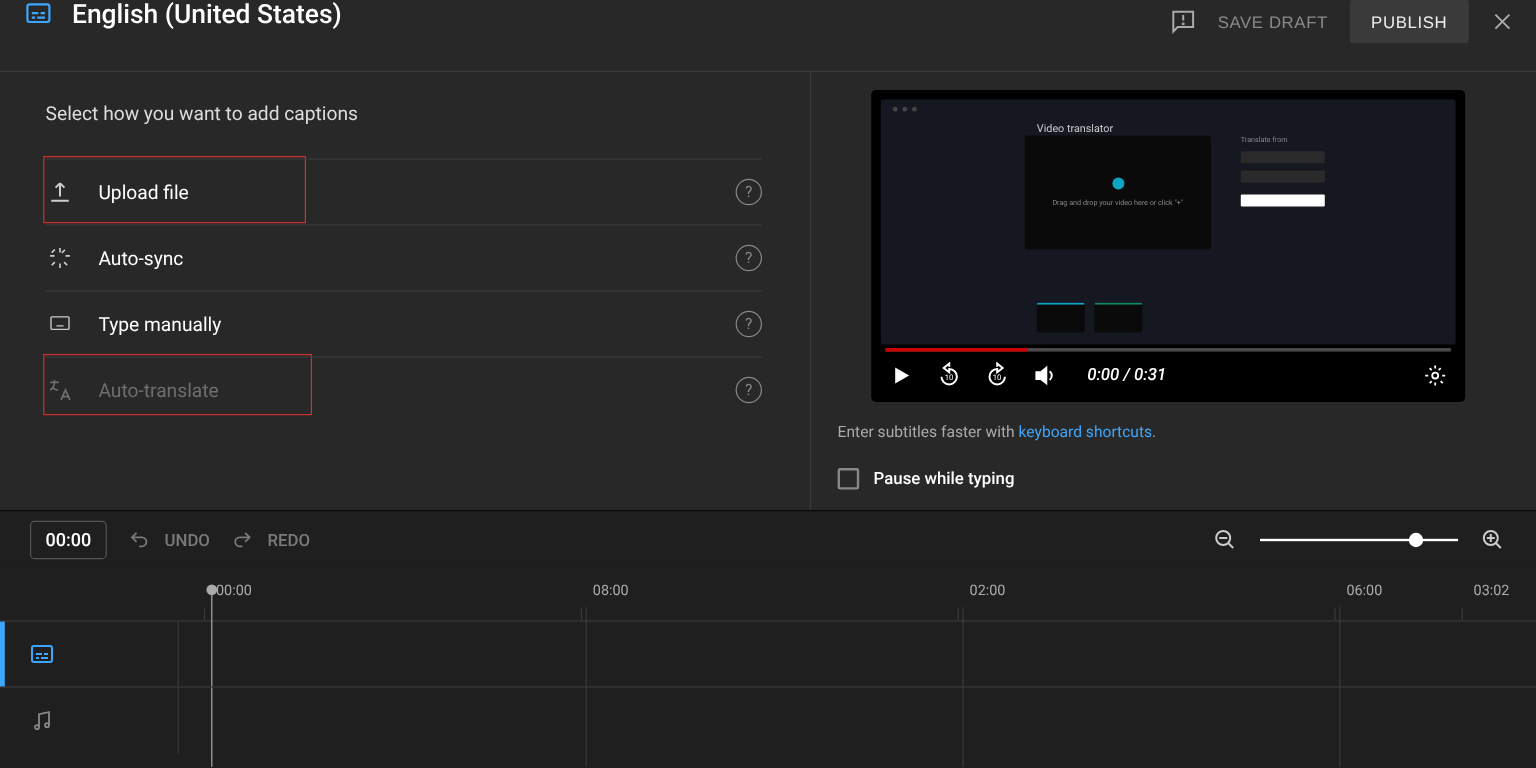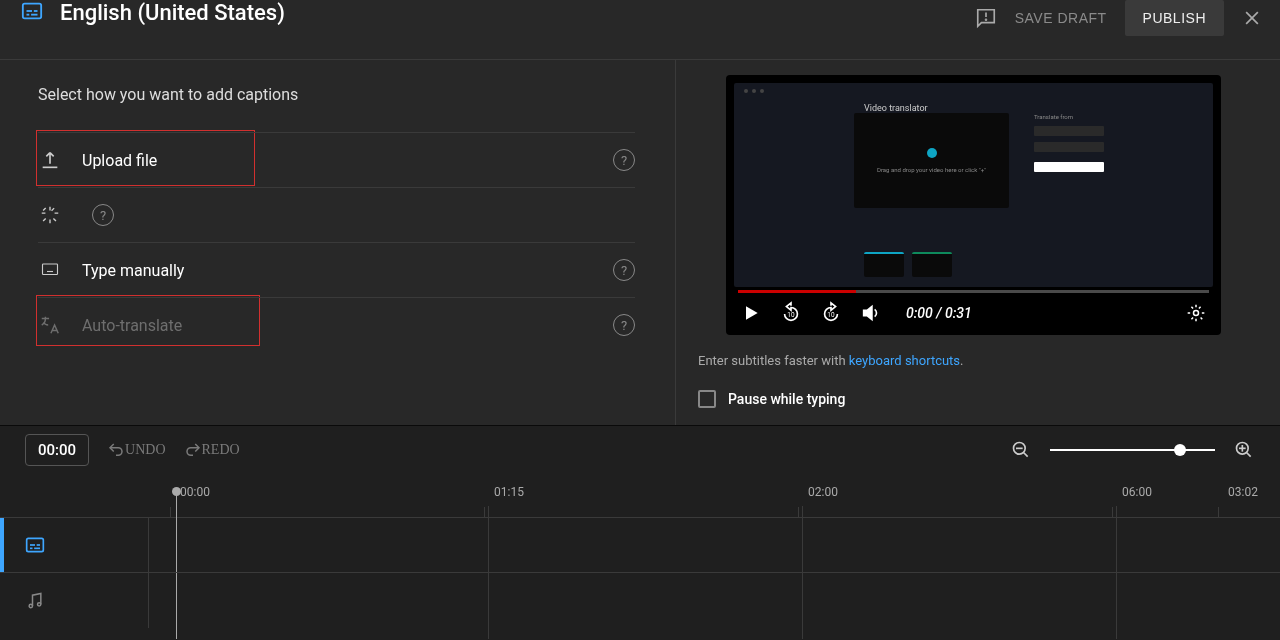--- a/index.html
+++ b/index.html
@@ -55,21 +55,21 @@
 
   .shortcut-hint { font-size: 13px; color: #aaa; margin-top: 18px; margin-left: -28px; }
   .shortcut-hint a { color: #3ea6ff; text-decoration: none; }
   .pause-row { display: flex; align-items: center; gap: 12px; margin-top: 22px; margin-left: -28px; }
   .checkbox { width: 18px; height: 18px; border: 2px solid #888; border-radius: 2px; }
   .pause-label { font-size: 14px; color: #fff; font-weight: 500; }
 
   
   .toolbar { height: 48px; background: #1f1f1f; border-top: 1px solid #0a0a0a; display: flex; align-items: center; padding: 0 25px; gap: 18px; }
   .time-chip { border: 1px solid #555; border-radius: 4px; padding: 6px 12px; font-size: 15px; color: #fff; font-weight: 500; }
-  .undo-redo { display: flex; align-items: center; gap: 0; color: #7a7a7a; font-size: 14px; font-weight: 500; cursor: pointer; font-family: Liberation Serif, serif; }
+  .undo-redo { display: flex; align-items: flex-end; gap: 12px; color: #7a7a7a; font-size: 14px; font-weight: 500; cursor: pointer; }
   .undo-redo svg { width: 18px; height: 18px; }
   .tb-spacer { flex: 1; }
   .zoom-icon { width: 22px; height: 22px; color: #ccc; cursor: pointer; display: flex; align-items: center; justify-content: center; }
   .zoom-slider { width: 165px; height: 2px; background: #fff; position: relative; }
   .zoom-thumb { width: 12px; height: 12px; border-radius: 50%; background: #fff; position: absolute; top: -5px; left: 75%; }
 
   
   .timeline { height: 167px; background: #1f1f1f; position: relative; }
   .ruler { height: 45px; position: relative; border-bottom: 1px solid #3a3a3a; }
   .ruler-tick { position: absolute; top: 12px; font-size: 12px; color: #aaa; }
@@ -133,20 +133,21 @@
         <div class="option-label">Upload file</div>
         <div class="option-help">?</div>
       </div>
 
       <div class="option-row">
         <div class="option-icon">
           <svg viewBox="0 0 24 24" width="22" height="22" fill="none" stroke="#ccc" stroke-width="1.5">
               <path d="M12 3v4m0 10v4m9-11h-4M7 10H3m13.5-5.5l-2.8 2.8M7.3 15.7l-2.8 2.8m14 0l-2.8-2.8M7.3 4.3L4.5 7.1"></path>
             </svg>
         </div>
+        <div class="option-label">Auto-sync</div>
         <div class="option-help">?</div>
       </div>
 
       <div class="option-row">
         <div class="option-icon">
           <svg viewBox="0 0 24 24" width="24" height="18" fill="none" stroke="#ccc" stroke-width="1.5">
               <rect x="2" y="4" width="20" height="14" rx="1"></rect>
               <line x1="6" y1="8" x2="6" y2="8"></line>
               <line x1="10" y1="8" x2="10" y2="8"></line>
               <line x1="14" y1="8" x2="14" y2="8"></line>
@@ -275,21 +276,21 @@
         <line x1="6" y1="10" x2="14" y2="10"></line>
         <line x1="10" y1="6" x2="10" y2="14"></line>
         <line x1="20" y1="20" x2="15" y2="15"></line>
       </svg>
     </div>
 </div>
 
 <div class="timeline">
   <div class="ruler">
     <div class="ruler-tick" style="left:180px">00:00</div>
-    <div class="ruler-tick" style="left:494px">01:15</div>
+    <div class="ruler-tick" style="left:494px">08:00</div>
     <div class="ruler-line" style="left:488px"></div>
     <div class="ruler-tick" style="left:808px">02:00</div>
     <div class="ruler-line" style="left:802px"></div>
     <div class="ruler-tick" style="left:1122px">06:00</div>
     <div class="ruler-line" style="left:1116px"></div>
     <div class="ruler-tick" style="left:1228px">03:02</div>
     <div class="playhead"></div>
   </div>
   <div class="track">
     <div class="accent-bar"></div>

